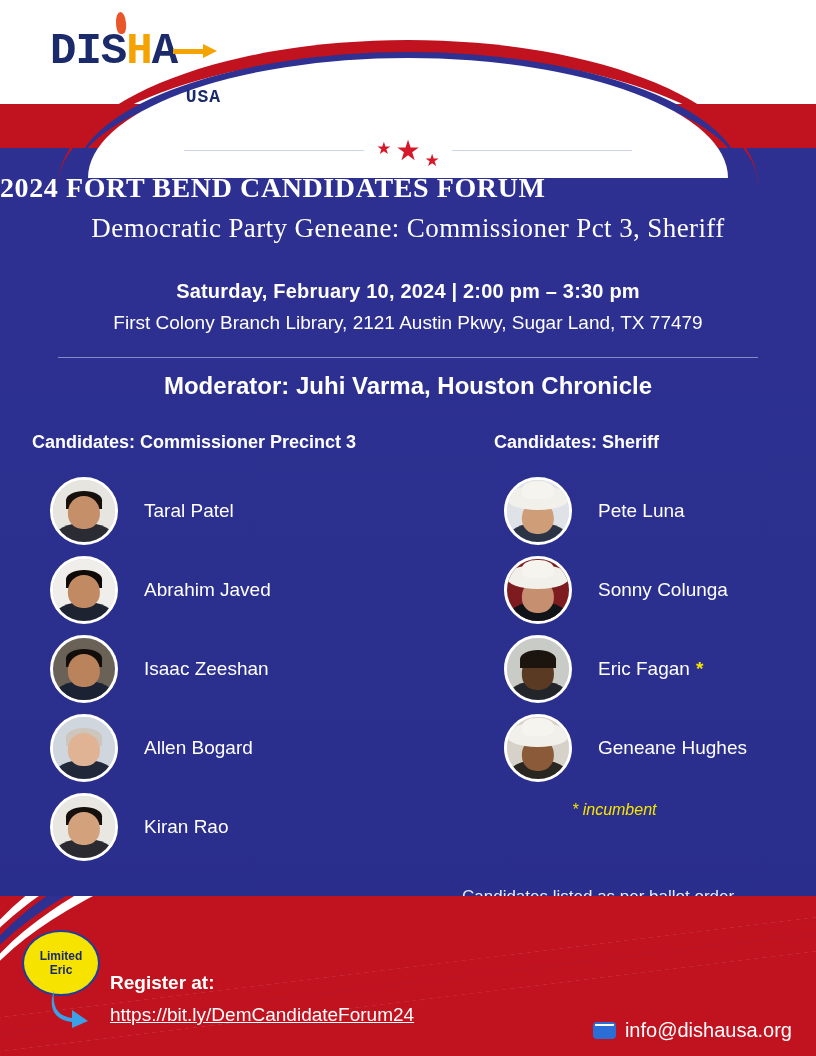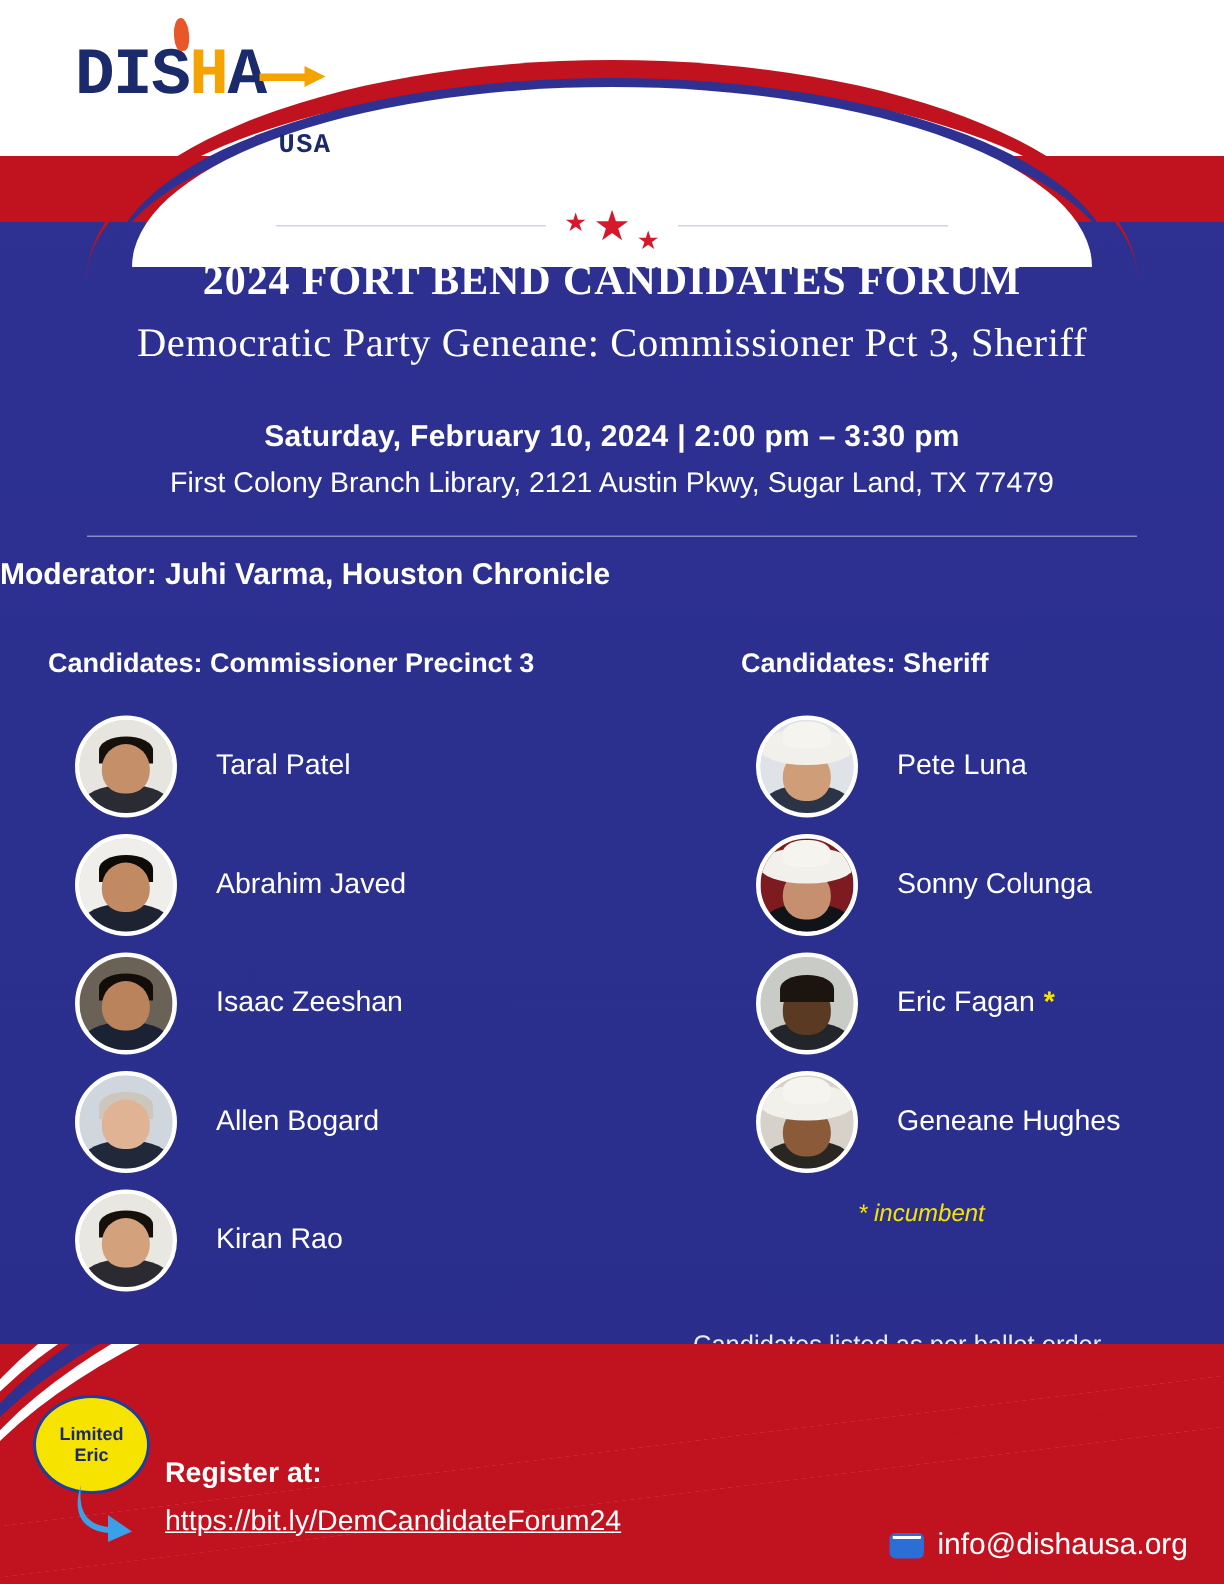--- a/index.html
+++ b/index.html
@@ -98,43 +98,43 @@
   }
   .divider .line{height:1px;background:#cfd3ea;width:180px;}
   .divider .stars{margin:0 12px;color:#d7182a;font-size:0;letter-spacing:0;}
   .divider .stars i{font-style:normal;color:#d7182a;}
   .divider .s1{font-size:17px;position:relative;top:-6px;}
   .divider .s2{font-size:28px;margin:0 4px;}
   .divider .s3{font-size:17px;position:relative;top:6px;}
 
   
   .title{
-    position:absolute;top:172px;left:0;right:0;text-align:center;
+    position:absolute;top:172px;left:0;right:0;
     color:#ffffff;font-family:"Liberation Serif", serif;
     font-weight:bold;font-size:28px;letter-spacing:.6px;
   }
   .subtitle{
     position:absolute;top:213px;left:0;right:0;text-align:center;
     color:#ffffff;font-family:"Liberation Serif", serif;
     font-size:27px;letter-spacing:.4px;
   }
   .when{
     position:absolute;top:280px;left:0;right:0;text-align:center;
     color:#ffffff;font-weight:bold;font-size:20px;letter-spacing:.2px;
   }
   .where{
     position:absolute;top:312px;left:0;right:0;text-align:center;
     color:#ffffff;font-size:19px;
   }
   .rule{
     position:absolute;top:357px;left:58px;right:58px;height:1px;background:#b9bede;opacity:.65;
   }
   .moderator{
-    position:absolute;top:372px;left:0;right:0;
-    color:#ffffff;font-weight:bold;font-size:20px;
+    position:absolute;top:372px;left:0;right:0;text-align:center;
+    color:#ffffff;font-weight:bold;font-size:24px;
   }
 
   
   .col{position:absolute;top:432px;}
   .col.left{left:30px;width:390px;}
   .col.right{left:432px;width:380px;}
   .col h3{
     margin:0 0 18px 0;color:#ffffff;font-size:18px;font-weight:bold;
   }
   .col.left h3{padding-left:2px;}

